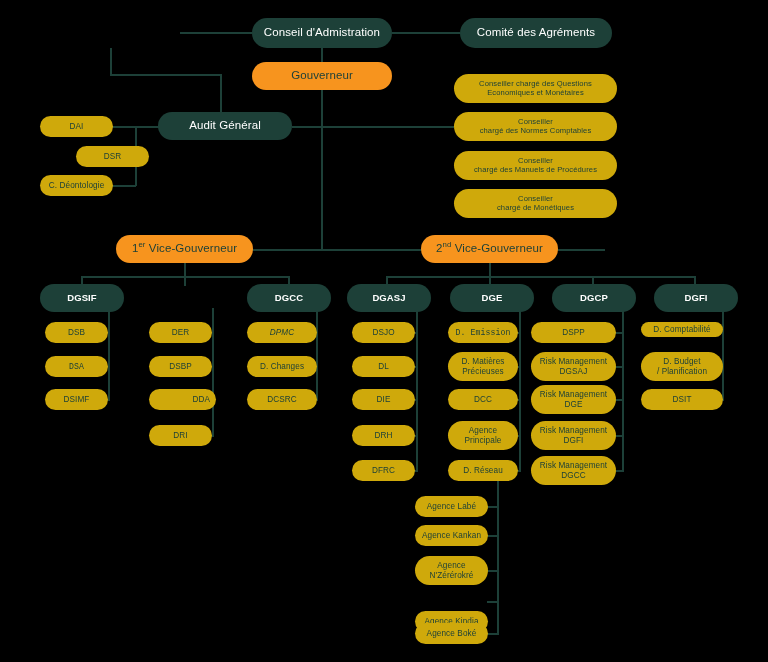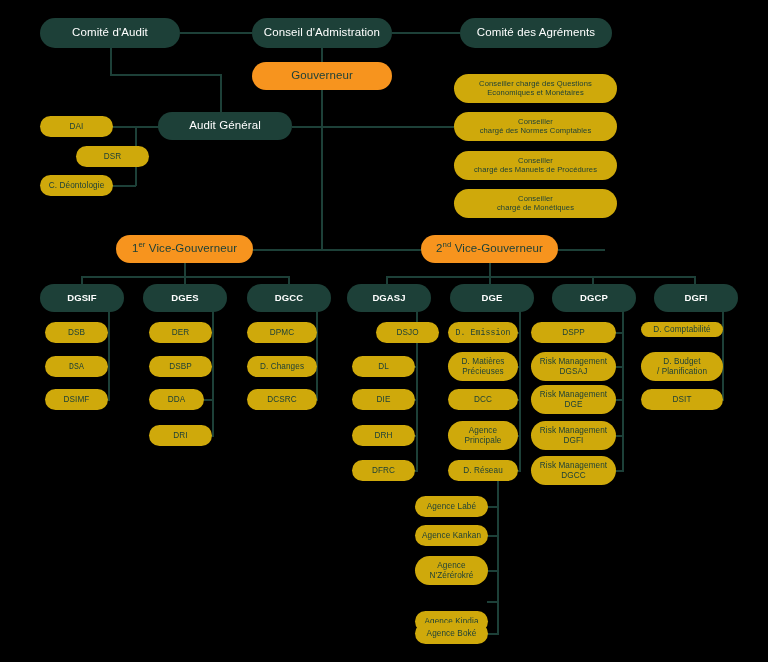--- a/index.html
+++ b/index.html
@@ -139,23 +139,20 @@
   <div class="connector" style="left:706px; top:366px; width:18px; height:2px;"></div>
   <div class="connector" style="left:706px; top:399px; width:18px; height:2px;"></div>
 
   <div class="connector" style="left:497px; top:478px; width:2px; height:157px;"></div>
   <div class="connector" style="left:487px; top:506px; width:12px; height:2px;"></div>
   <div class="connector" style="left:487px; top:535px; width:12px; height:2px;"></div>
   <div class="connector" style="left:487px; top:570px; width:12px; height:2px;"></div>
   <div class="connector" style="left:487px; top:601px; width:12px; height:2px;"></div>
   <div class="connector" style="left:487px; top:633px; width:12px; height:2px;"></div>
 
-  <div class="node green lvl1" style="left:40px; top:18px; width:140px; height:30px;">
-    <span>Comité d'Audit</span>
-  </div>
   <div class="node green lvl1" style="left:252px; top:18px; width:140px; height:30px;">
     <span>Conseil d'Admistration</span>
   </div>
   <div class="node orange lvl1" style="left:252px; top:62px; width:140px; height:28px;">
     <span>Gouverneur</span>
   </div>
 
   <div class="node green lvl1" style="left:460px; top:18px; width:152px; height:30px;">
     <span>Comité des Agréments</span>
   </div>
@@ -202,51 +199,48 @@
   <div class="node orange lvl2" style="left:116px; top:235px; width:137px; height:28px;">
     <span><span>1</span><sup>er</sup><span> Vice-Gouverneur</span></span>
   </div>
   <div class="node orange lvl2" style="left:421px; top:235px; width:137px; height:28px;">
     <span><span>2</span><sup>nd</sup><span> Vice-Gouverneur</span></span>
   </div>
 
   <div class="node green lvl3" style="left:40px; top:284px; width:84px; height:28px;">
     <span>DGSIF</span>
   </div>
-  <div class="node green lvl3" style="left:143px; top:284px; width:84px; height:28px;">
-    <span>DGES</span>
-  </div>
   <div class="node green lvl3" style="left:247px; top:284px; width:84px; height:28px;">
     <span>DGCC</span>
   </div>
 
   <div class="node yellow lvl4" style="left:45px; top:322px; width:63px; height:21px;">
     <span>DSB</span>
   </div>
   <div class="node yellow lvl4" style="left:45px; top:356px; width:63px; height:21px;font-family:Liberation Mono, monospace;">
     <span>DSA</span>
   </div>
   <div class="node yellow lvl4" style="left:45px; top:389px; width:63px; height:21px;">
     <span>DSIMF</span>
   </div>
 
   <div class="node yellow lvl4" style="left:149px; top:322px; width:63px; height:21px;">
     <span>DER</span>
   </div>
   <div class="node yellow lvl4" style="left:149px; top:356px; width:63px; height:21px;">
     <span>DSBP</span>
   </div>
-  <div class="node yellow lvl4" style="left:149px; top:389px; width:55px; height:21px;">
+  <div class="node yellow lvl4" style="left:149px; top:389px; width:67px; height:21px;justify-content:flex-end;">
     <span>DDA</span>
   </div>
   <div class="node yellow lvl4" style="left:149px; top:425px; width:63px; height:21px;">
     <span>DRI</span>
   </div>
 
-  <div class="node yellow lvl4" style="left:247px; top:322px; width:70px; height:21px;">
+  <div class="node yellow lvl4" style="left:247px; top:322px; width:70px; height:21px;font-style:italic;">
     <span>DPMC</span>
   </div>
   <div class="node yellow lvl4" style="left:247px; top:356px; width:70px; height:21px;">
     <span>D. Changes</span>
   </div>
   <div class="node yellow lvl4" style="left:247px; top:389px; width:70px; height:21px;">
     <span>DCSRC</span>
   </div>
 
   <div class="node green lvl3" style="left:347px; top:284px; width:84px; height:28px;">
@@ -255,21 +249,21 @@
   <div class="node green lvl3" style="left:450px; top:284px; width:84px; height:28px;">
     <span>DGE</span>
   </div>
   <div class="node green lvl3" style="left:552px; top:284px; width:84px; height:28px;">
     <span>DGCP</span>
   </div>
   <div class="node green lvl3" style="left:654px; top:284px; width:84px; height:28px;">
     <span>DGFI</span>
   </div>
 
-  <div class="node yellow lvl4" style="left:352px; top:322px; width:63px; height:21px;margin-left:24px;">
+  <div class="node yellow lvl4" style="left:352px; top:322px; width:63px; height:21px;">
     <span>DSJO</span>
   </div>
   <div class="node yellow lvl4" style="left:352px; top:356px; width:63px; height:21px;">
     <span>DL</span>
   </div>
   <div class="node yellow lvl4" style="left:352px; top:389px; width:63px; height:21px;">
     <span>DIE</span>
   </div>
   <div class="node yellow lvl4" style="left:352px; top:425px; width:63px; height:21px;">
     <span>DRH</span>

